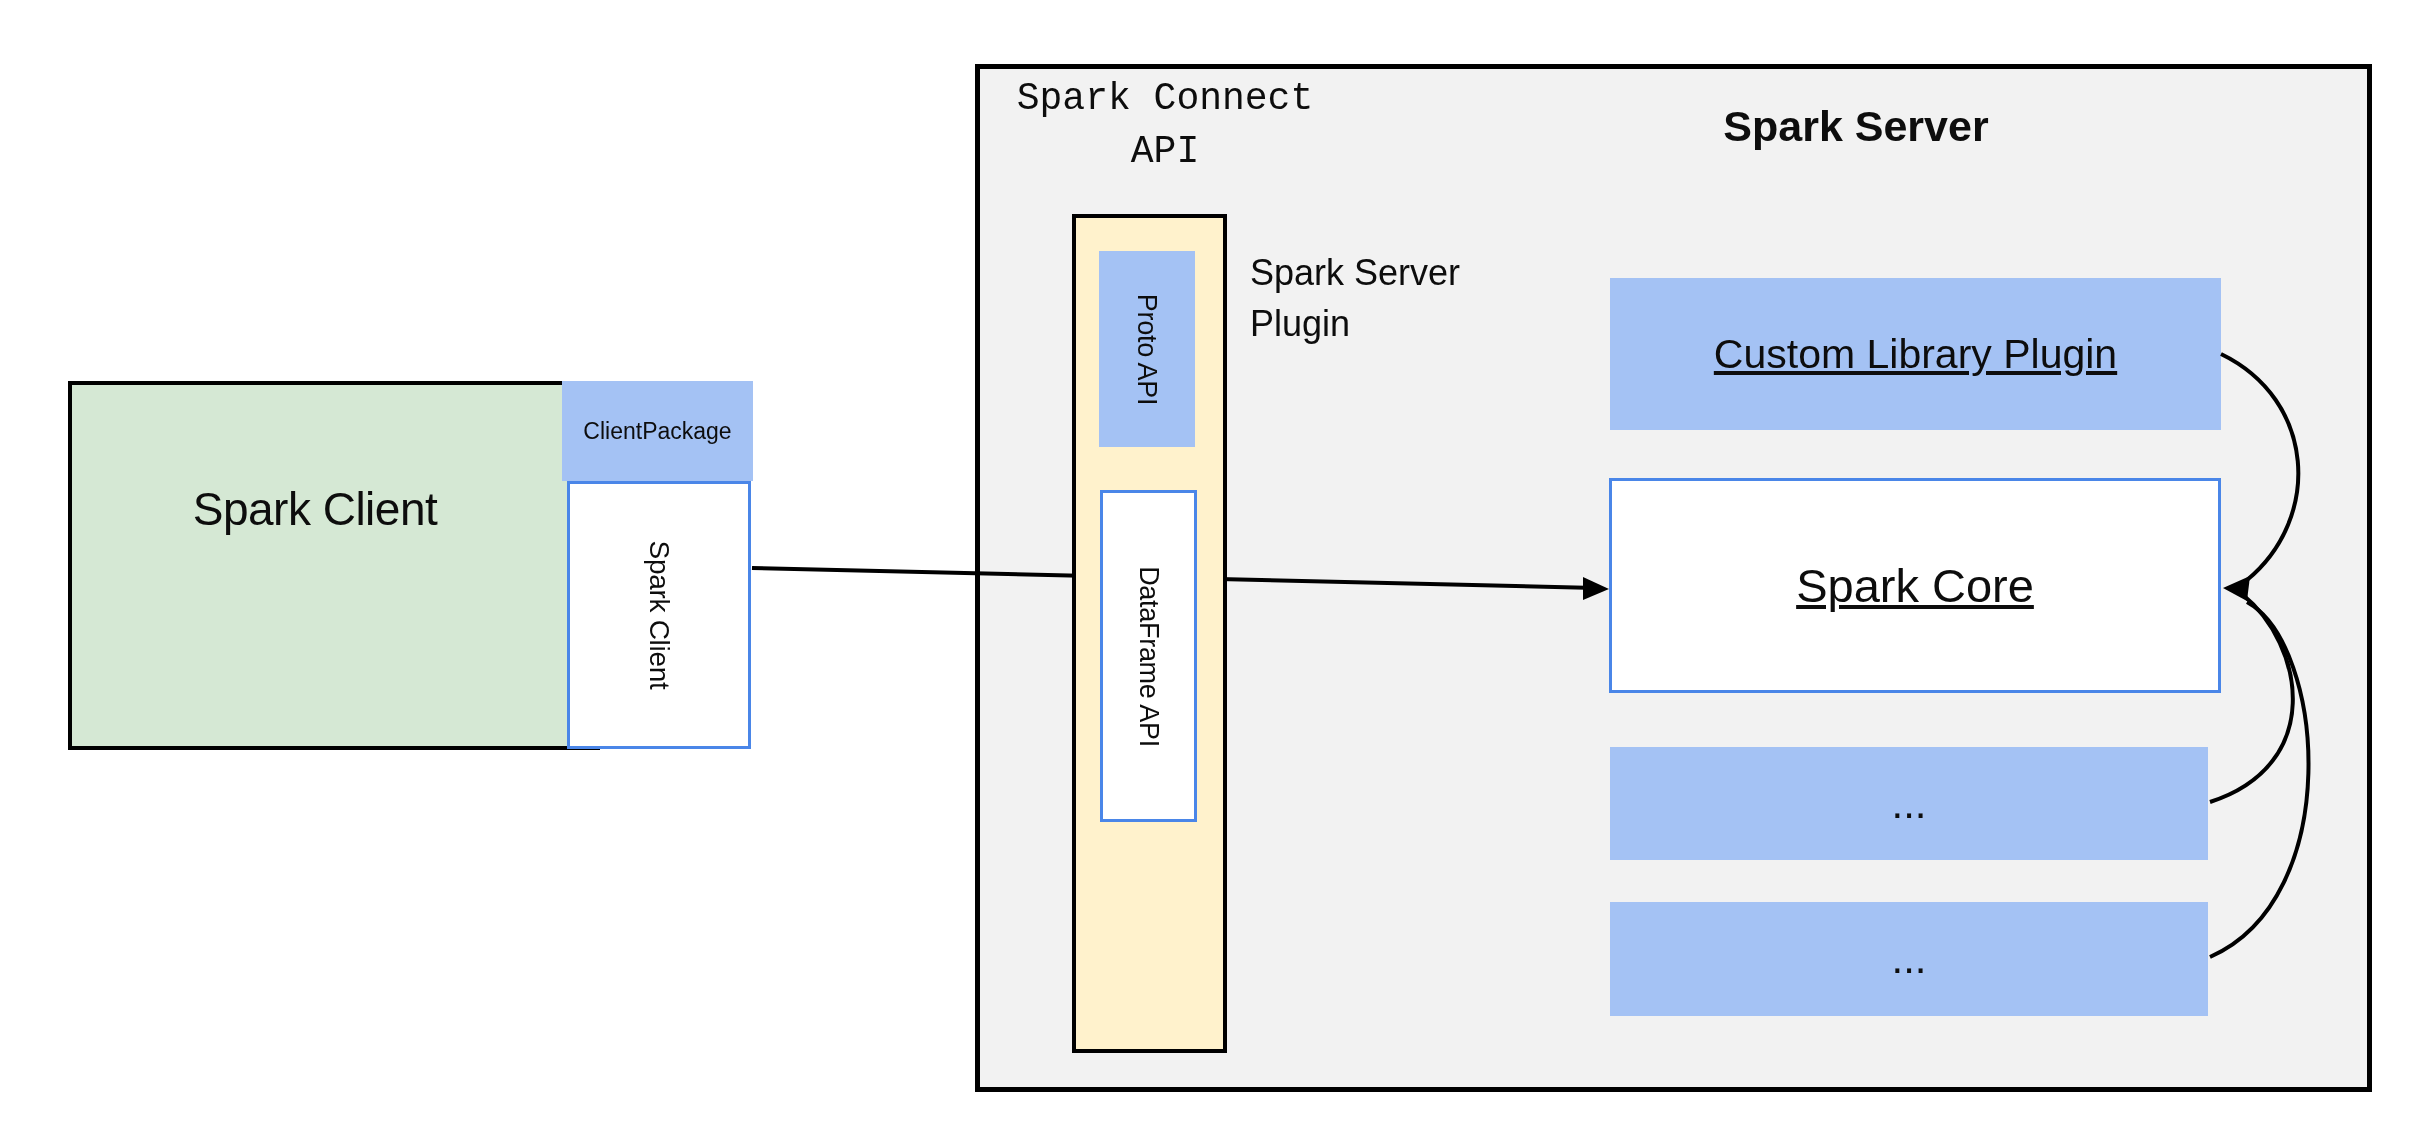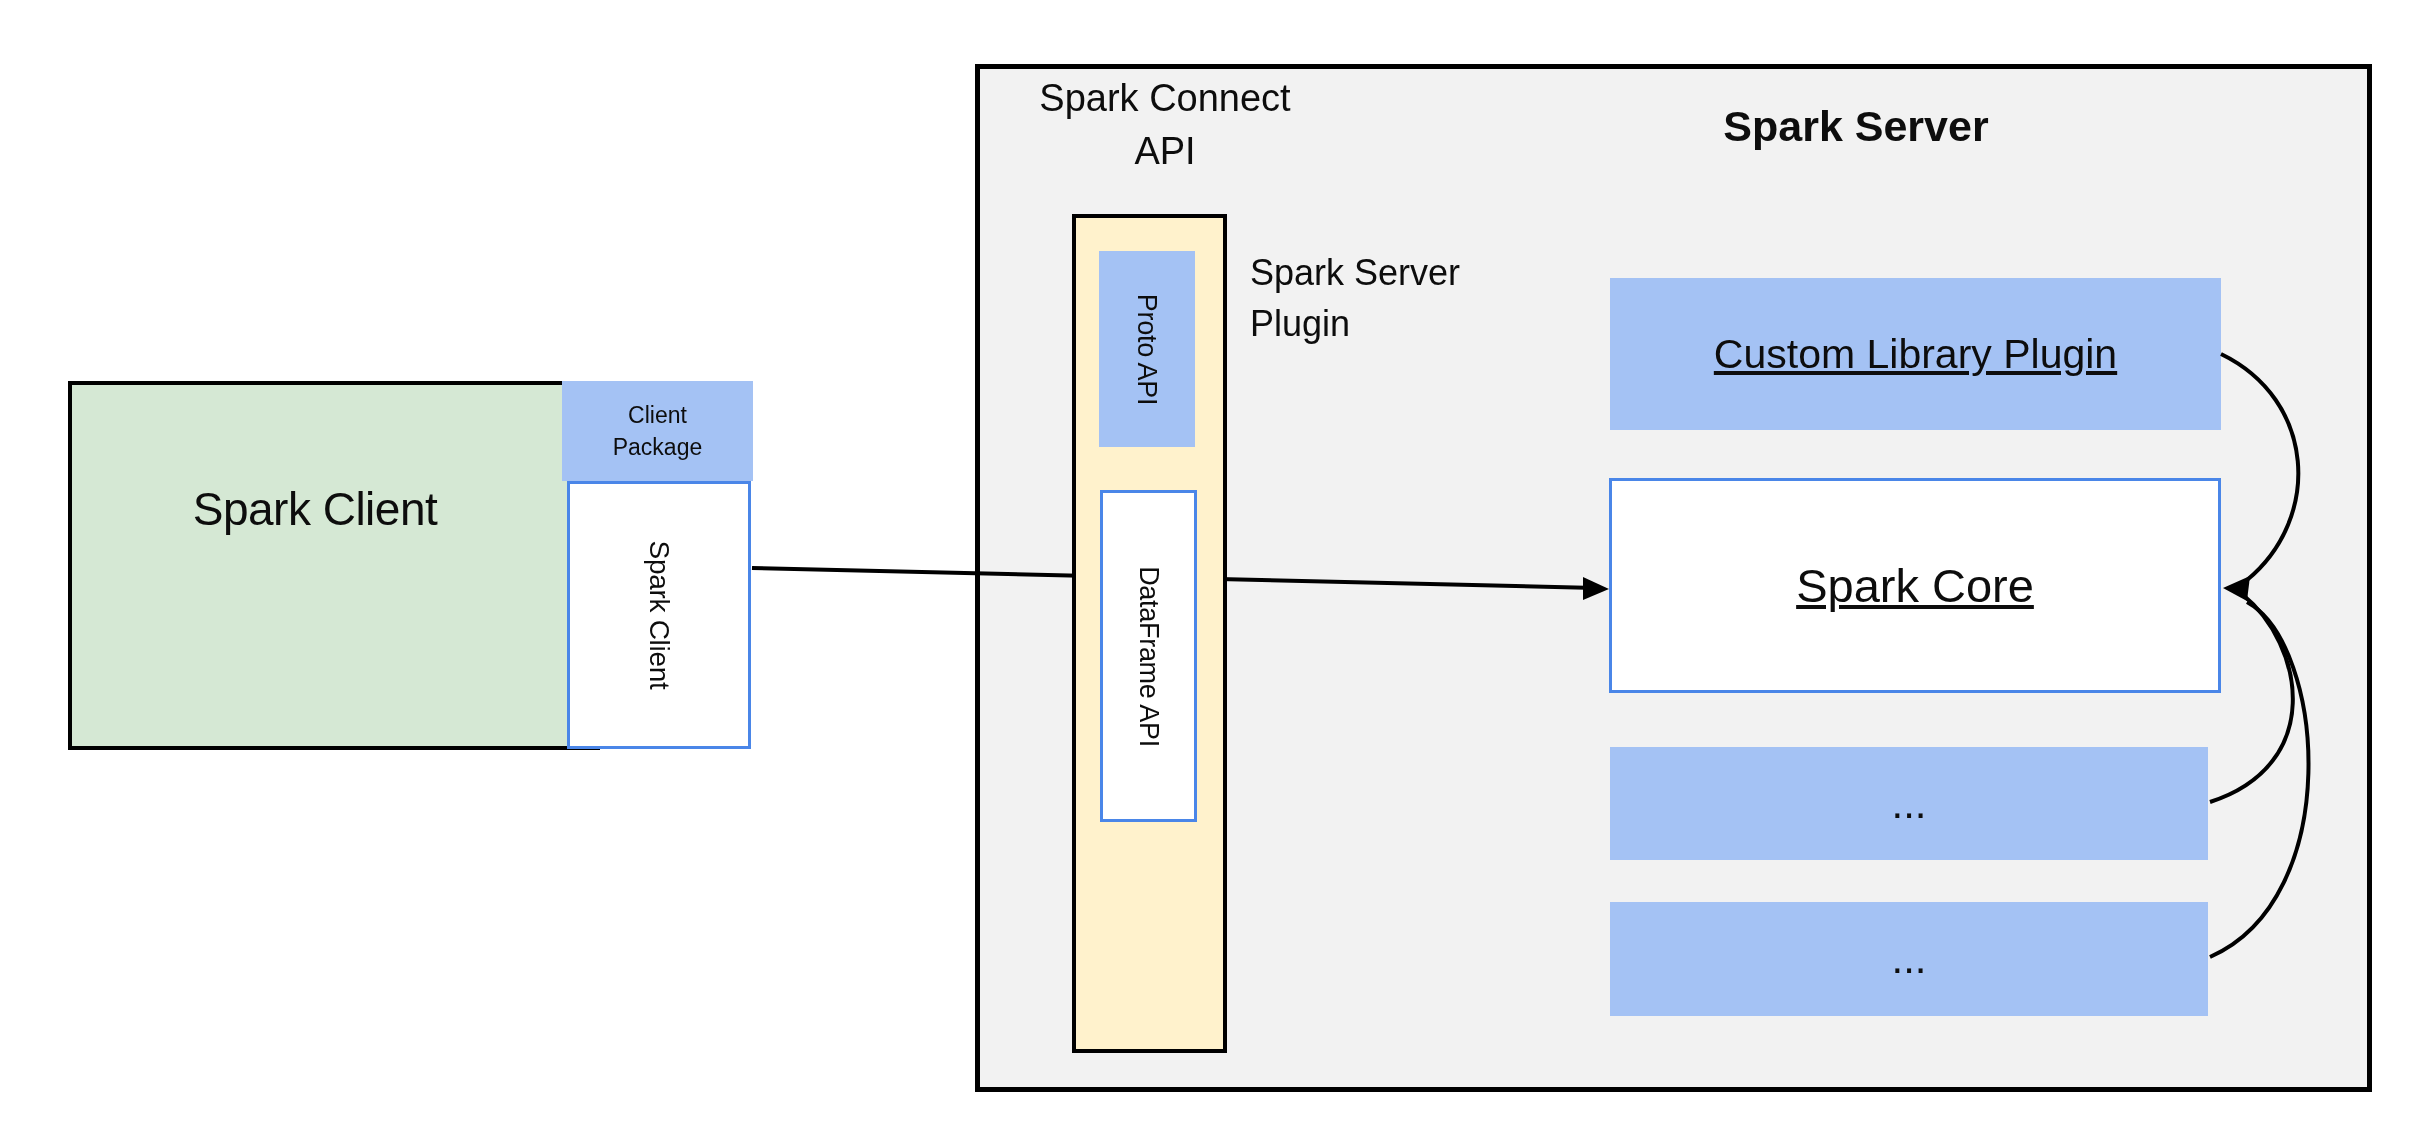--- a/index.html
+++ b/index.html
@@ -10,27 +10,27 @@
   .canvas{
     position:relative; width:2435px; height:1135px; background:#ffffff;
     font-family:"Liberation Sans", sans-serif; color:var(--text_color); overflow:hidden;
   }
   .abs{position:absolute; box-sizing:border-box;}
   .center-flex{display:flex; align-items:center; justify-content:center; text-align:center;}
 
   
   .green-box{left:68px; top:381px; width:532px; height:369px; background:var(--green_fill); border:4px solid var(--line_color);}
   .green-text{left:68px; top:478px; width:494px; text-align:center; font-size:46px; line-height:62px; letter-spacing:-0.5px;}
-  .client-package{left:562px; top:381px; width:191px; height:100px; background:var(--blue_fill); font-size:23px; line-height:32px; flex-direction:column;}
+  .client-package{left:562px; top:381px; width:191px; height:100px; background:var(--blue_fill); font-size:23px; line-height:32px; flex-direction:row;}
   .spark-client{left:567px; top:481px; width:184px; height:268px; background:#ffffff; border:3px solid var(--blue_border);}
   .vtext{transform:rotate(90deg); white-space:nowrap; font-size:28px; letter-spacing:-0.3px;}
 
   
   .gray-box{left:975px; top:64px; width:1397px; height:1028px; background:var(--gray_fill); border:5px solid var(--line_color);}
-  .connect-title{left:985px; top:72px; width:360px; text-align:center; font-size:38px; line-height:53px;}
+  .connect-title{left:985px; top:72px; width:360px; text-align:center; font-size:38px; line-height:53px;font-family:Liberation Mono, monospace;}
   .server-title{left:1656px; top:102px; width:400px; text-align:center; font-size:43px; font-weight:bold;}
 
   
   .yellow-box{left:1072px; top:214px; width:155px; height:839px; background:var(--yellow_fill); border:4px solid var(--line_color); z-index:6;}
   .proto-box{left:1099px; top:251px; width:96px; height:196px; background:var(--blue_fill); z-index:7;}
   .df-box{left:1100px; top:490px; width:97px; height:332px; background:#ffffff; border:3px solid var(--blue_border); z-index:7;}
   .proto-box .vtext,.df-box .vtext{font-size:27px;}
   .ssl-label{left:1250px; top:247px; font-size:36px; line-height:51px; z-index:7;}
 
   

